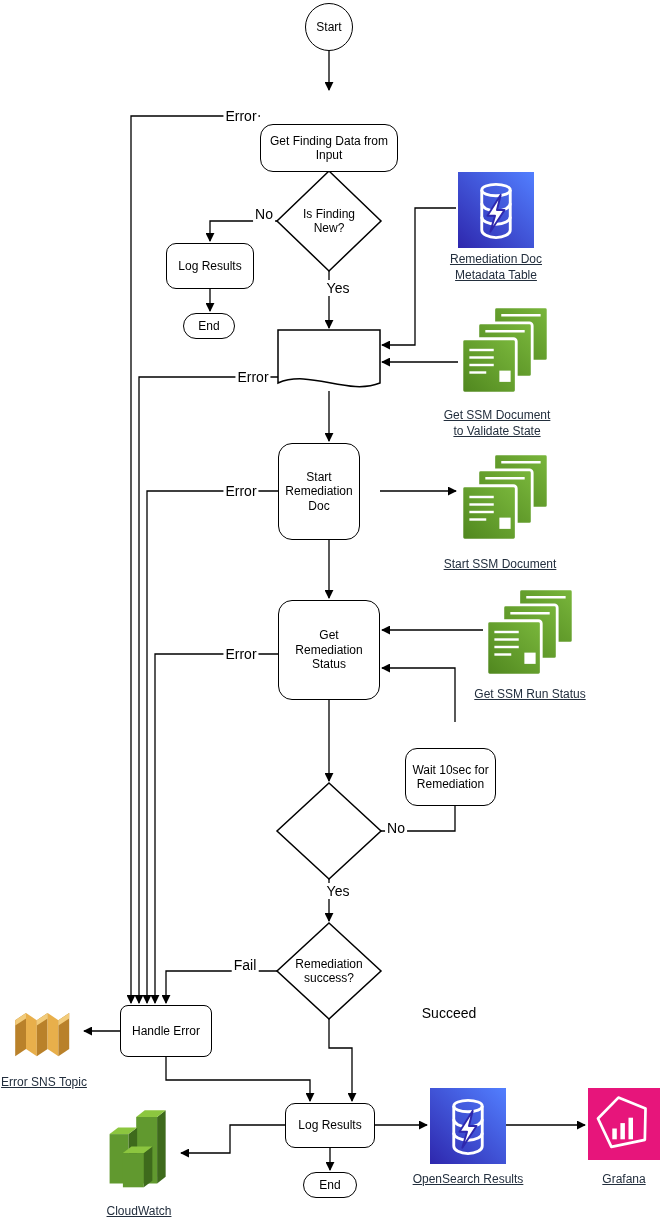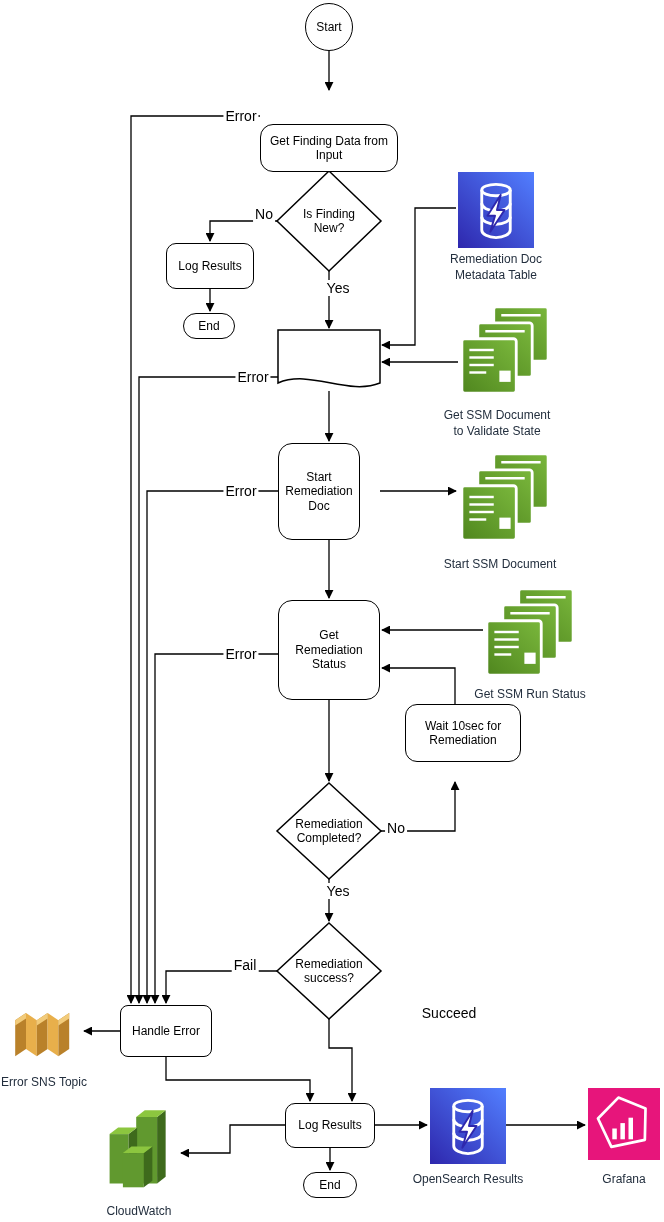--- a/index.html
+++ b/index.html
@@ -18,21 +18,21 @@
   .overlay-text{
     position:absolute;display:flex;align-items:center;justify-content:center;
     text-align:center;font-size:12px;line-height:1.2;
   }
   .elabel{
     position:absolute;transform:translate(-50%,-50%);font-size:14px;
     background:#fff;padding:0 2px;white-space:nowrap;
   }
   .icon{position:absolute;}
   .icon-label{
-    position:absolute;font-size:12px;line-height:1.3;text-align:center;color:#232F3E;
+    position:absolute;font-size:12px;line-height:1.3;text-align:center;color:#232F3E;text-decoration:underline;
   }
 </style>
 </head>
 <body>
 
 <svg width="0" height="0" style="position:absolute" aria-hidden="true">
   <defs>
     <linearGradient id="gradBlue" x1="0" y1="1" x2="1" y2="0">
       <stop offset="0" stop-color="#2E27AD"></stop>
         <stop offset="1" stop-color="#527FFF"></stop>
@@ -176,27 +176,24 @@
 
 
   <div class="node" style="left:278px;top:443px;width:82px;height:97px;border-radius:14px;">
     <span style="width:92px">Start Remediation Doc</span>
   </div>
 
   <div class="node" style="left:278px;top:600px;width:102px;height:100px;border-radius:14px;">
     <span style="width:80px">Get Remediation Status</span>
   </div>
 
-  <div class="node" style="left:405px;top:704px;width:116px;height:58px;border-radius:12px;justify-content:center;">
+  <div class="node" style="left:405px;top:748px;width:91px;height:58px;border-radius:12px;justify-content:center;">
     <span style="width:90px">Wait 10sec for Remediation</span>
   </div>
 
-  <div class="overlay-text" style="left:284px;top:807px;width:90px;height:48px;">
-    <span>Remediation Completed?</span>
-  </div>
 
   <div class="overlay-text" style="left:284px;top:947px;width:90px;height:48px;">
     <span>Remediation success?</span>
   </div>
 
   <div class="node" style="left:120px;top:1005px;width:92px;height:52px;border-radius:8px;">
     <span>Handle Error</span>
   </div>
 
   <div class="node" style="left:285px;top:1103px;width:90px;height:45px;border-radius:10px;">

